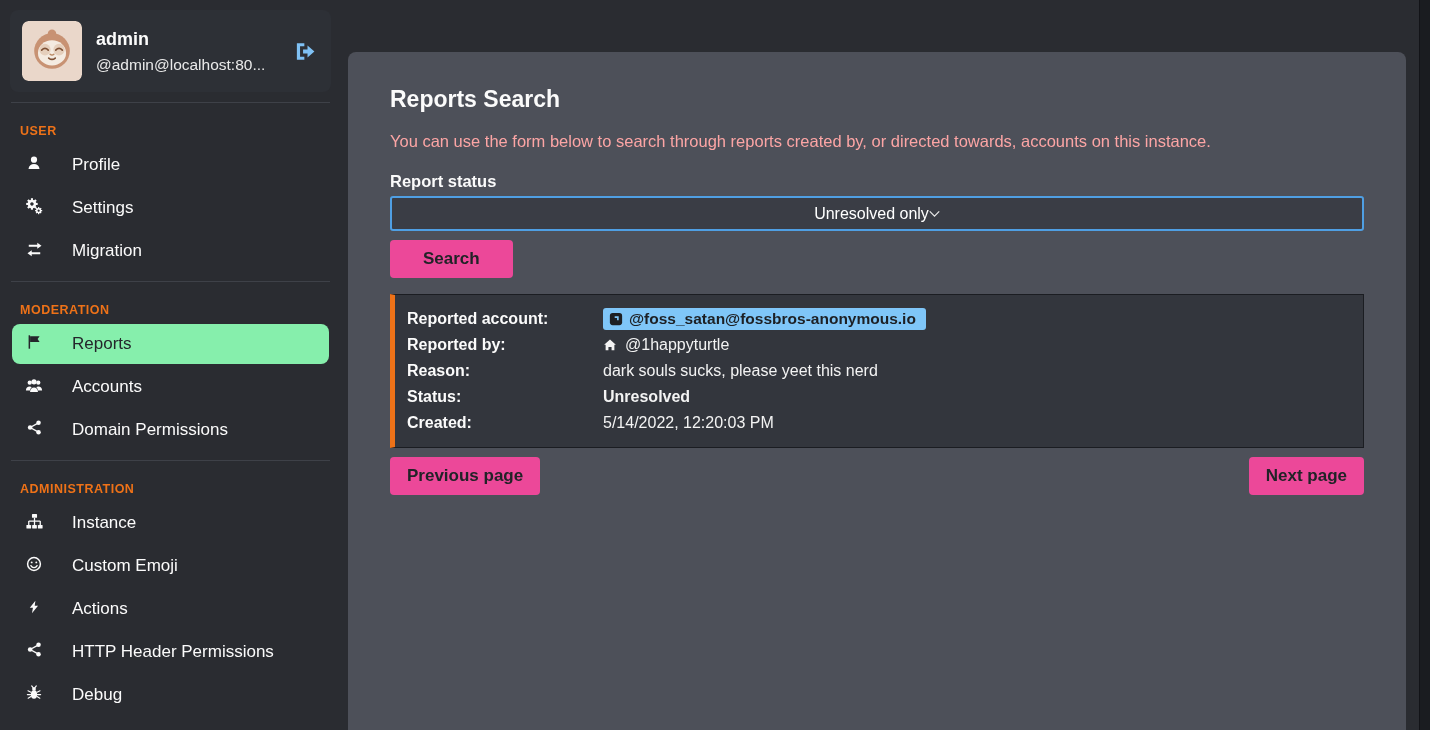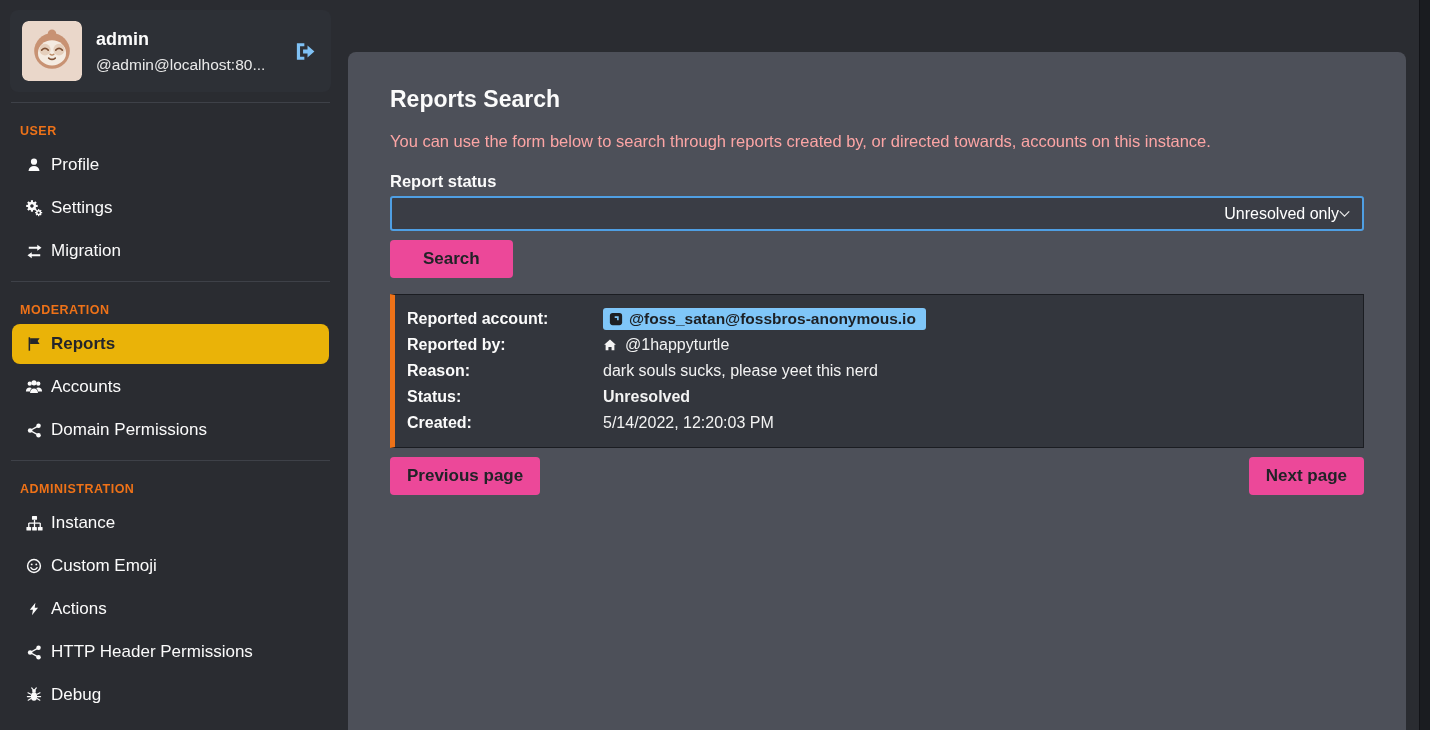--- a/index.html
+++ b/index.html
@@ -22,41 +22,41 @@
   .user-info { flex:1; min-width:0; }
   .user-name { font-weight:bold; font-size:18px; margin-bottom:6px; }
   .user-handle { font-size:15.5px; color:#eaeaea; white-space:nowrap; }
   .logout { color:#7fc1f5; flex:none; padding:2px; cursor:pointer; }
   .divider { border:none; border-top:1px solid #3e4148; margin:10px 1px; }
   .section-header {
     color:#ee7218; font-weight:bold; font-size:12.5px; letter-spacing:.5px;
     padding:11px 12px 7px 10px;
   }
   .nav-item {
-    display:flex; align-items:center; gap:7px;
+    display:flex; gap:28px;
     margin:0 2px 3px 2px; padding:10px 12px;
     font-size:17px; color:#fbfbfb; border-radius:8px; cursor:pointer;
   }
   .nav-item .nav-icon { width:20px; display:flex; justify-content:center; color:#fbfbfb; }
-  .nav-item.active { background:#eab308; color:#24262b; font-weight:bold; }
+  .nav-item.active { background:#86efac; color:#24262b; font-weight:normal; }
   .nav-item.active .nav-icon { color:#24262b; }
   .nav-icon svg { fill:currentColor; }
 
   
   .panel {
     position:absolute; left:348px; top:10px; width:1058px; height:702px;
     background:#4d5059; border-radius:8px; padding:26px 42px;margin-top:42px;
   }
   .page-title { font-size:23px; font-weight:bold; margin:8px 0 19px 0; }
   .page-desc { font-size:16.5px; color:#fca5a5; margin-bottom:21px; }
   .field-label { font-weight:bold; font-size:16.5px; margin-bottom:5px; }
   .select {
     width:100%; height:35px; background:#3a3d45;
     border:2px solid #4f9fe3; border-radius:3px;
-    display:flex; align-items:center; justify-content:flex-end;
+    display:flex; align-items:center; justify-content:center;
     padding:0 12px; font-size:16px; color:#ffffff; cursor:pointer;
   }
   .select .chev { color:#e8e8e8; }
   .btn {
     background:#ec4899; color:#212327; border:none; border-radius:4px;
     font-family:inherit; font-weight:bold; font-size:17px;
     padding:9px 17px; cursor:pointer;
   }
   .search-btn { margin-top:9px; padding:9px 33px; }
 

